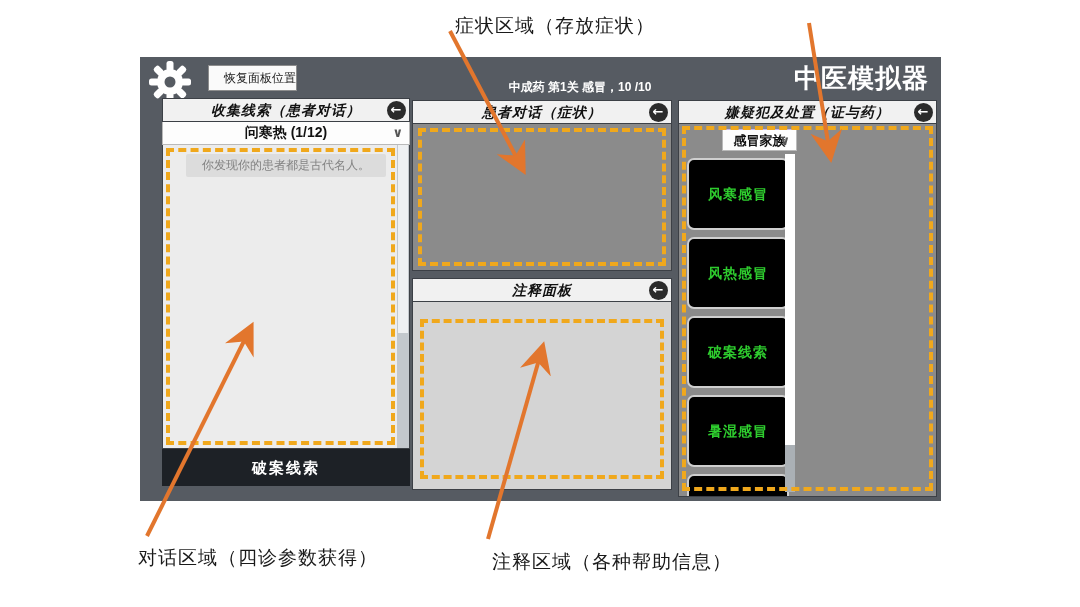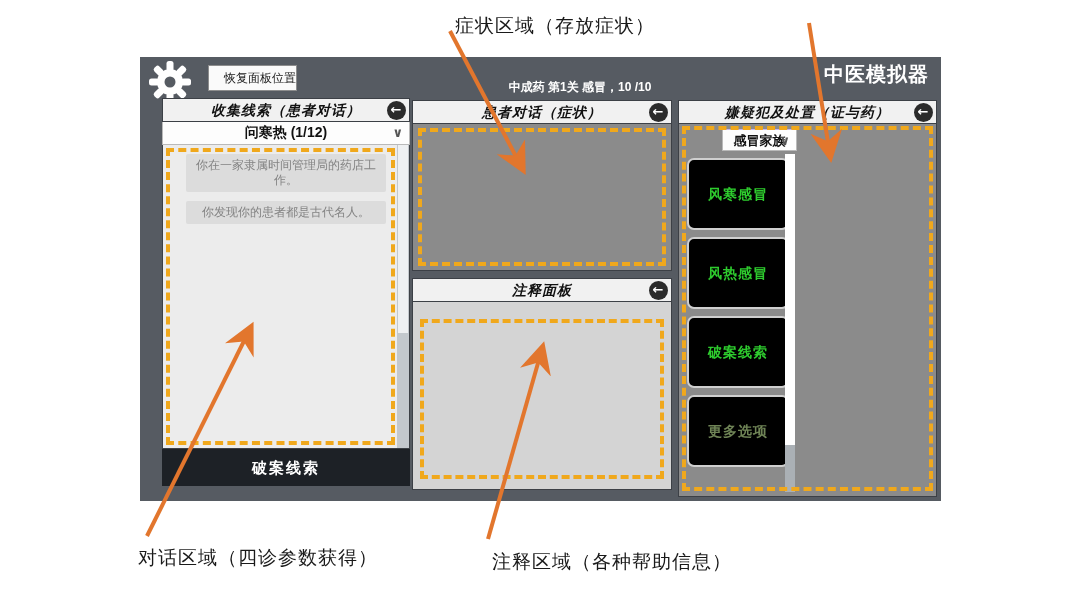--- a/index.html
+++ b/index.html
@@ -14,21 +14,21 @@
   .annot-notes { left:492px; top:549px; }
 
   svg.arrows { position:absolute; left:0; top:0; width:1080px; height:607px; z-index:30; pointer-events:none; }
 
   
   .window { position:absolute; left:140px; top:57px; width:801px; height:444px; background:#565b62; z-index:1; }
 
   .gear { position:absolute; left:8px; top:3px; }
   .restore-btn { position:absolute; left:68px; top:8px; width:89px; height:26px; background:#fafafa; border:1px solid #8d8d8d; font-size:12px; color:#1a1a1a; text-align:right; line-height:24px; }
   .title { position:absolute; left:300px; top:8px; width:280px; text-align:center; color:#ffffff; font-size:12px; font-weight:bold; white-space:nowrap;margin-top:14px; }
-  .logo { position:absolute; right:12px; top:4px; color:#ffffff; font-size:20px; font-weight:bold; letter-spacing:1px; }
+  .logo { position:absolute; right:12px; top:4px; color:#ffffff; font-size:26px; font-weight:bold; letter-spacing:1px; }
 
   .panel-header { position:relative; height:24px; background:#f1f1f1; border:1px solid #3c4046;
     font-family:"DejaVu Serif", serif; font-style:italic; font-weight:bold; font-size:14px; color:#111;
     text-align:center; line-height:22px; letter-spacing:1px; }
   .back-icon { position:absolute; right:3px; top:2px; width:19px; height:19px; border-radius:50%; background:#2b2b2b; color:#ffffff; font-size:13px; line-height:18px; text-align:center; font-family:"DejaVu Sans", sans-serif; }
 
   .dropdown { position:relative; height:23px; background:#fdfdfd; border:1px solid #b9b9b9; border-top:none;
     font-size:14px; font-weight:bold; color:#111; text-align:center; line-height:21px; }
   .chevron { position:absolute; right:6px; top:0; color:#555; font-size:13px; font-family:"DejaVu Sans", sans-serif; }
 
@@ -97,21 +97,20 @@
       <div class="panel-header">
         <span>收集线索（患者对话）</span>
         <div class="back-icon">←</div>
       </div>
       <div class="dropdown">
         <span>问寒热 (1/12)</span>
         <span class="chevron">∨</span>
       </div>
       <div class="left-content">
         <div class="dashed"></div>
-        <div class="bubble">你在一家隶属时间管理局的药店工作。</div>
         <div class="bubble">你发现你的患者都是古代名人。</div>
         <div class="vscroll-left">
             <div class="thumb"></div>
           </div>
       </div>
       <div class="start-bar">破案线索</div>
     </div>
 
     <div class="sym-panel">
       <div class="panel-header">
@@ -141,20 +140,21 @@
       <div class="dx-content">
         <div class="dashed"></div>
         <div class="dx-col">
           <div class="dropdown">
             <span>感冒家族</span>
             <span class="chevron">∨</span>
           </div>
           <div class="dx-btn">风寒感冒</div>
           <div class="dx-btn">风热感冒</div>
           <div class="dx-btn">破案线索</div>
+          <div class="dx-btn">暑湿感冒</div>
           <div class="dx-btn muted">更多选项</div>
         </div>
         <div class="vscroll-right">
             <div class="thumb"></div>
           </div>
       </div>
     </div>
 
   </div>
 

